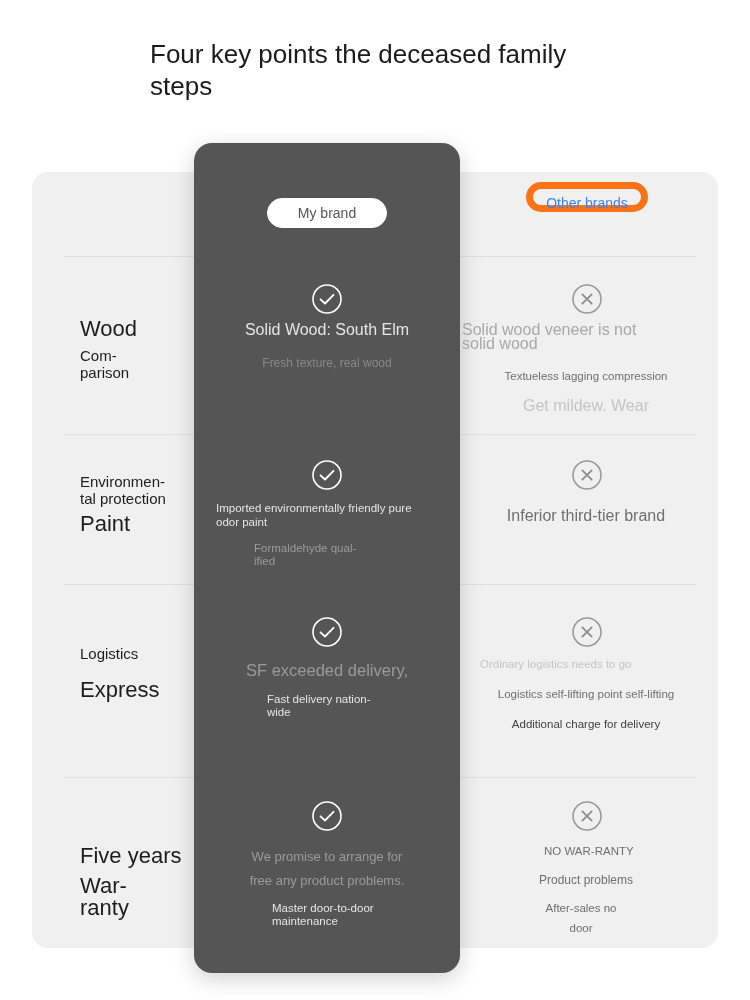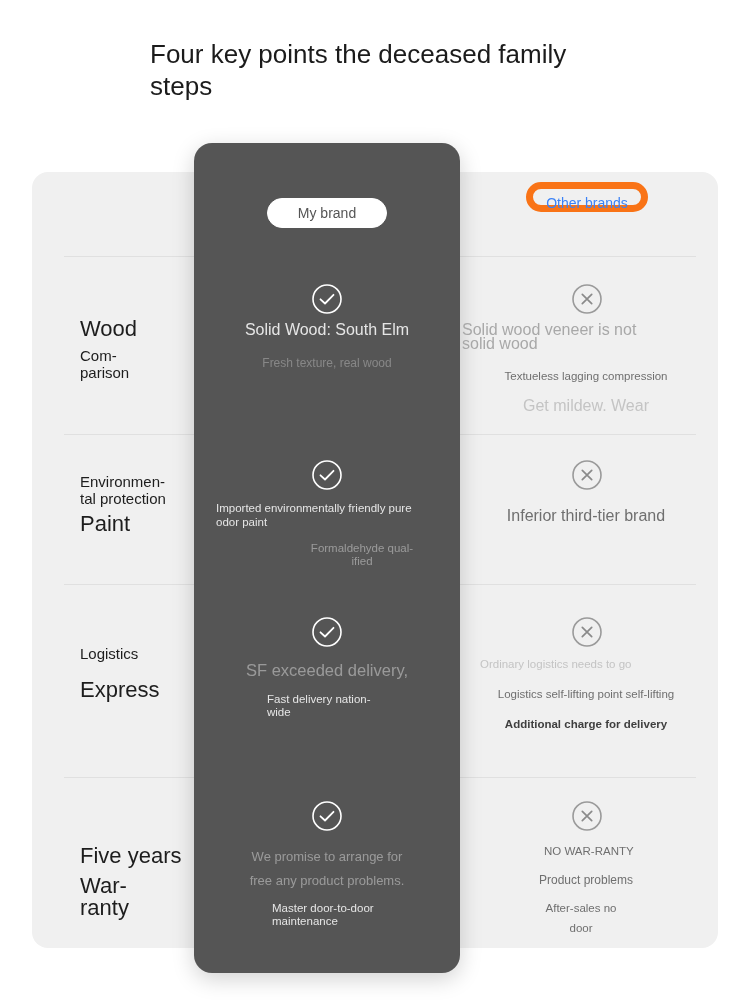--- a/index.html
+++ b/index.html
@@ -156,21 +156,21 @@
   .ic-r3 { top: 616px; }
   .ic-r4 { top: 800px; }
   .t11 { font-size: 11.5px; }
   .t12 { font-size: 16px; }
   .t13 { font-size: 13px; }
   .t15 { font-size: 12px; }
   .t16 { font-size: 16.5px; }
   .fade-1 { opacity: 0.92; }
   .fade-2 { opacity: 0.62; }
   .fade-3 { opacity: 0.45; }
-  .dk  { color: #3f3f3f; font-weight: bold; }
+  .dk  { color: #3f3f3f; }
   .md  { color: #6f6f6f; }
   .lt  { color: #a8a8a8; }
   .ltr { color: #c4c4c4; }
   .wht { color: #f2f2f2; }
   .narrow-l { display:block; width: 210px; margin: 0 0 10px 10px; text-align: left; }
 </style>
 </head>
 <body>
 
 <div class="page-title">Four key points the deceased family steps</div>
@@ -223,21 +223,21 @@
 </div>
 
 <span class="icn icn-mine ic-r2">
   <svg viewBox="0 0 32 32">
       <circle cx="16" cy="16" r="14" fill="none" stroke="#ffffff" stroke-width="1.6"></circle>
       <path d="M9.5 16.3 L14 20.5 L22.5 11.8" fill="none" stroke="#ffffff" stroke-width="1.8" stroke-linecap="round" stroke-linejoin="round"></path>
     </svg>
 </span>
 <div class="brand-col" style="top:501px">
   <div class="line t11 wht fade-1" style="width:215px;margin-left:14px;text-align:left;line-height:14px">Imported environmentally friendly pure odor paint</div>
-  <div class="line t11 ltr fade-2" style="width:120px;margin-left:100px;text-align:center;margin-top:13px;line-height:13px">Formaldehyde qual-ified</div>
+  <div class="line t11 ltr fade-2" style="width:120px;margin-left:52px;text-align:left;margin-top:13px;line-height:13px">Formaldehyde qual-ified</div>
 </div>
 
 <span class="icn icn-other ic-r2">
   <svg viewBox="0 0 32 32">
       <circle cx="16" cy="16" r="14" fill="none" stroke="#9a9a9a" stroke-width="1.6"></circle>
       <path d="M11.3 11.3 L20.7 20.7 M20.7 11.3 L11.3 20.7" fill="none" stroke="#8a8a8a" stroke-width="1.7" stroke-linecap="round"></path>
     </svg>
 </span>
 <div class="other-col" style="top:509px;width:268px;left:452px">
   <div class="line t12 md">Inferior third-tier brand</div>

